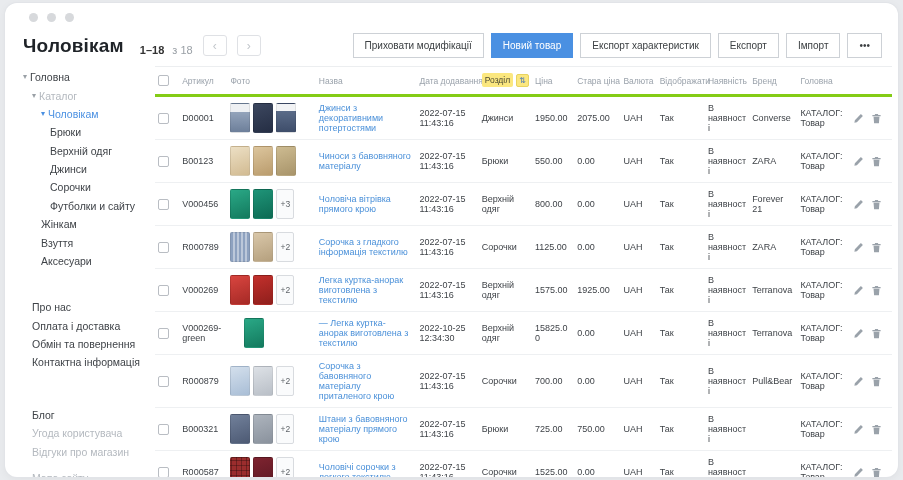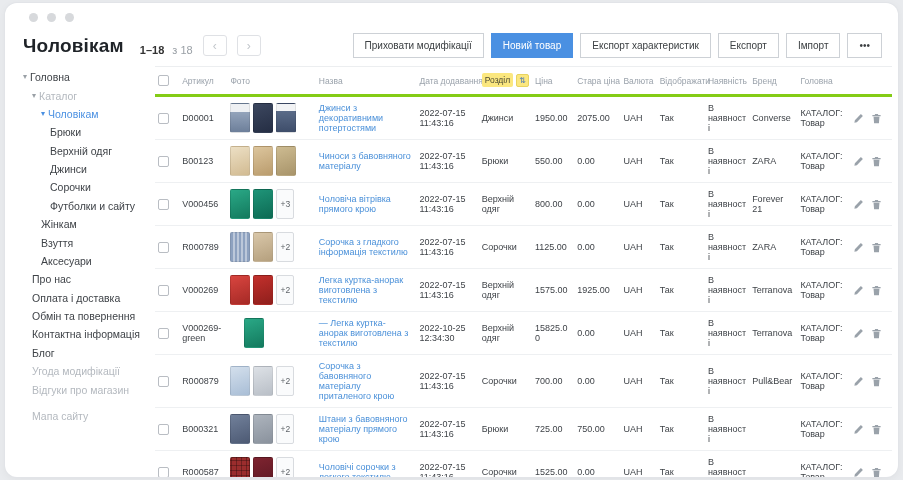--- a/index.html
+++ b/index.html
@@ -159,37 +159,37 @@
         </div>
         <div class="side-item" style="padding-left: 28px;">
           <span class="side-label">Жінкам</span>
         </div>
         <div class="side-item" style="padding-left: 28px;">
           <span class="side-label">Взуття</span>
         </div>
         <div class="side-item" style="padding-left: 28px;">
           <span class="side-label">Аксесуари</span>
         </div>
-        <div class="side-item" style="padding-left: 19px;">
+        <div class="side-item" style="padding-left: 19px; margin-top: 28px;">
           <span class="side-label">Про нас</span>
         </div>
         <div class="side-item" style="padding-left: 19px;">
           <span class="side-label">Оплата і доставка</span>
         </div>
         <div class="side-item" style="padding-left: 19px;">
           <span class="side-label">Обмін та повернення</span>
         </div>
         <div class="side-item" style="padding-left: 19px;">
           <span class="side-label">Контактна інформація</span>
         </div>
-        <div class="side-item" style="padding-left: 19px;">
+        <div class="side-item" style="padding-left: 19px; margin-top: 34px;">
           <span class="side-label">Блог</span>
         </div>
         <div class="side-item muted" style="padding-left: 19px;">
-          <span class="side-label">Угода модифікації</span>
+          <span class="side-label">Угода користувача</span>
         </div>
         <div class="side-item muted" style="padding-left: 19px;">
           <span class="side-label">Відгуки про магазин</span>
         </div>
         <div class="side-item muted" style="padding-left: 19px; margin-top: 8px;">
           <span class="side-label">Мапа сайту</span>
         </div>
       </aside>
     <div class="table-wrap">
       <table>

